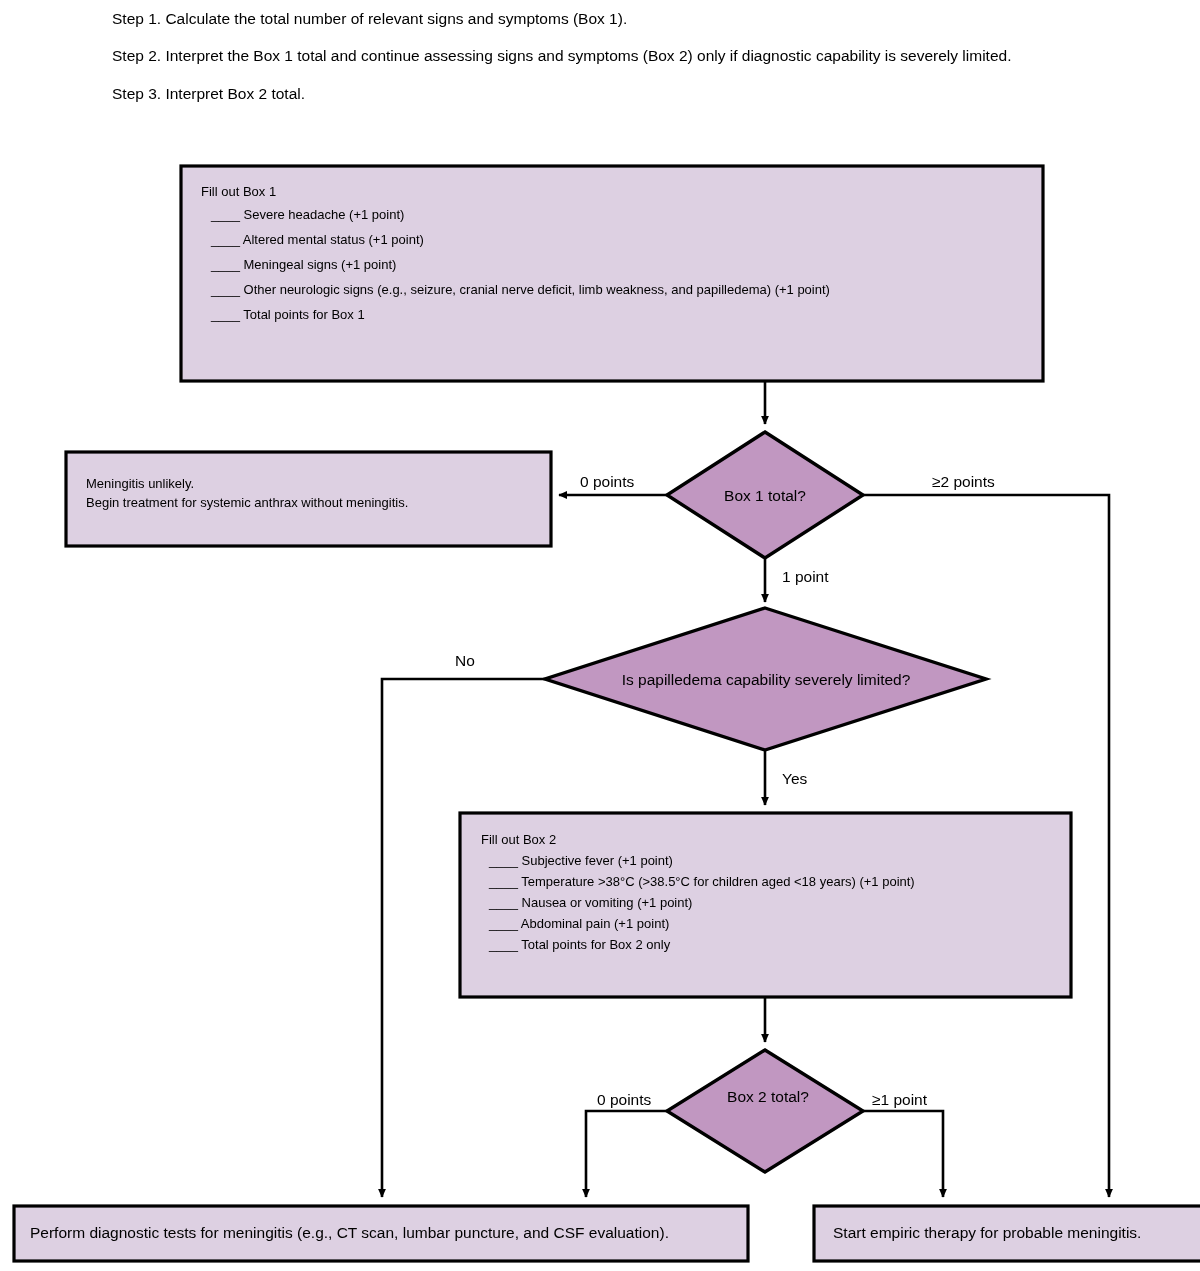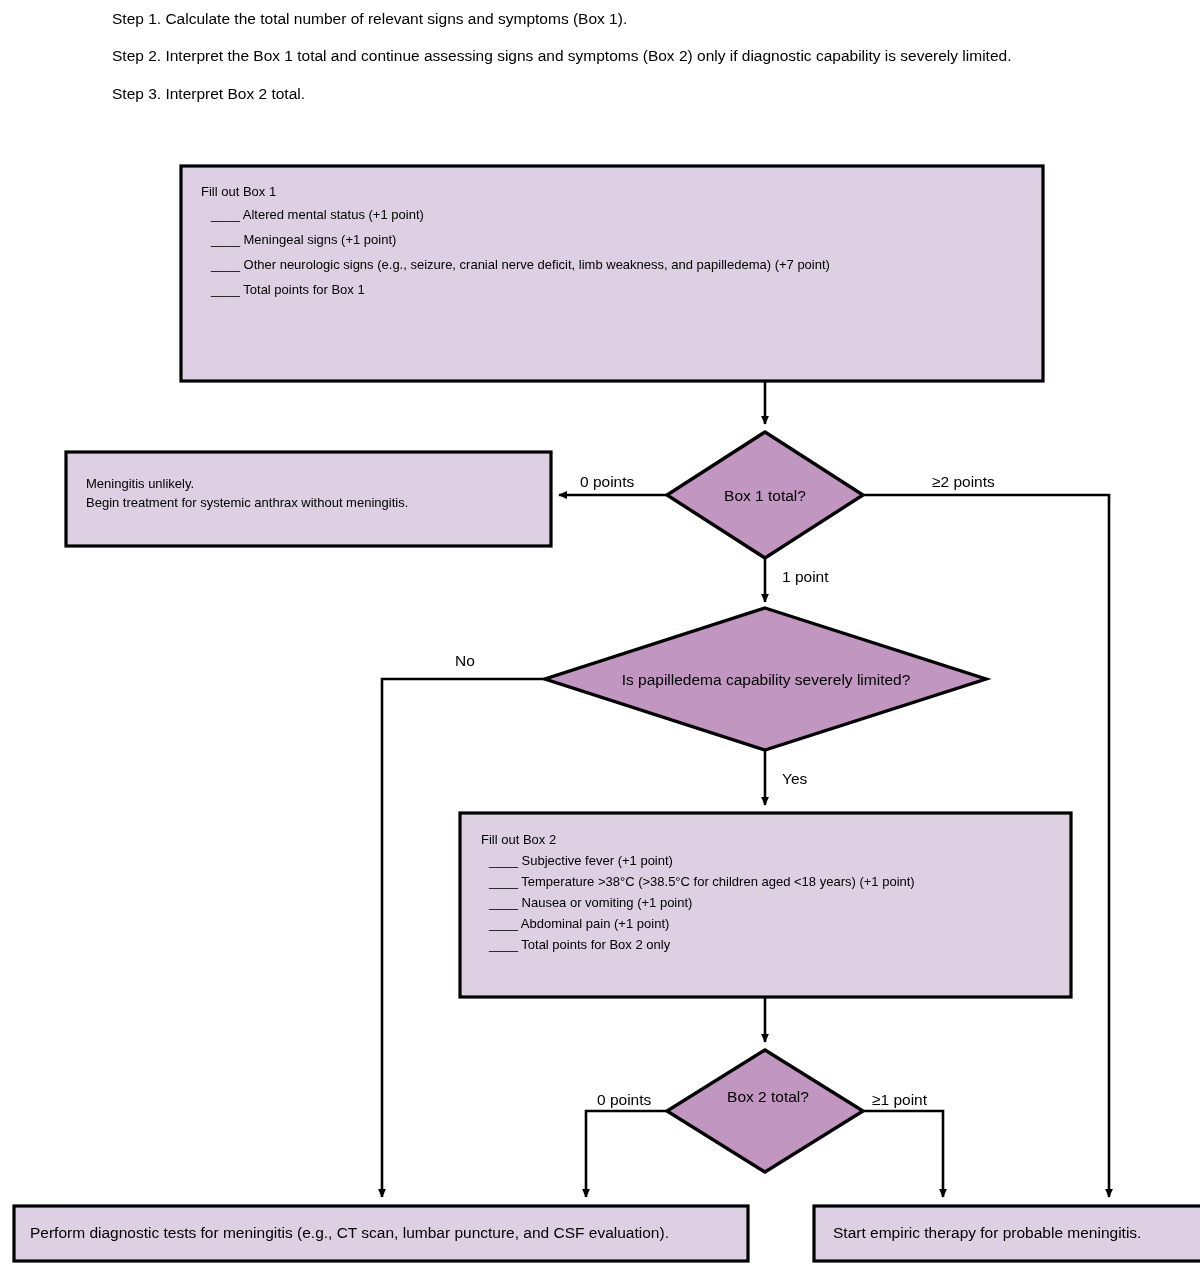--- a/index.html
+++ b/index.html
@@ -147,23 +147,24 @@
 
     <path d="M855,1111 L935,1111 L935,1197" fill="none" stroke="#000000" stroke-width="2.6" marker-end="url(#arrowhead)"></path>
 
     <rect x="6" y="1206" width="734" height="55" fill="#ddd0e2" stroke="#000000" stroke-width="3.2"></rect>
 
     <rect x="806" y="1206" width="388" height="55" fill="#ddd0e2" stroke="#000000" stroke-width="3.2"></rect>
   </svg>
 
   <div class="node-text box1-text">
     <div class="checklist-title">Fill out Box 1</div>
+    <div class="checklist-row"><span class="box1-indent"></span><span>____ Severe headache (+1 point)</span></div>
     <div class="checklist-row"><span class="box1-indent"></span><span>____ Altered mental status (+1 point)</span></div>
     <div class="checklist-row"><span class="box1-indent"></span><span>____ Meningeal signs (+1 point)</span></div>
-    <div class="checklist-row"><span class="box1-indent"></span><span>____ Other neurologic signs (e.g., seizure, cranial nerve deficit, limb weakness, and papilledema) (+7 point)</span></div>
+    <div class="checklist-row"><span class="box1-indent"></span><span>____ Other neurologic signs (e.g., seizure, cranial nerve deficit, limb weakness, and papilledema) (+1 point)</span></div>
     <div class="checklist-row"><span class="box1-indent"></span><span>____ Total points for Box 1</span></div>
   </div>
 
   <div class="diamond-label d1-label">Box 1 total?</div>
 
   <div class="node-text unlikely-text">
     <div>Meningitis unlikely.</div>
     <div>Begin treatment for systemic anthrax without meningitis.</div>
   </div>
 

